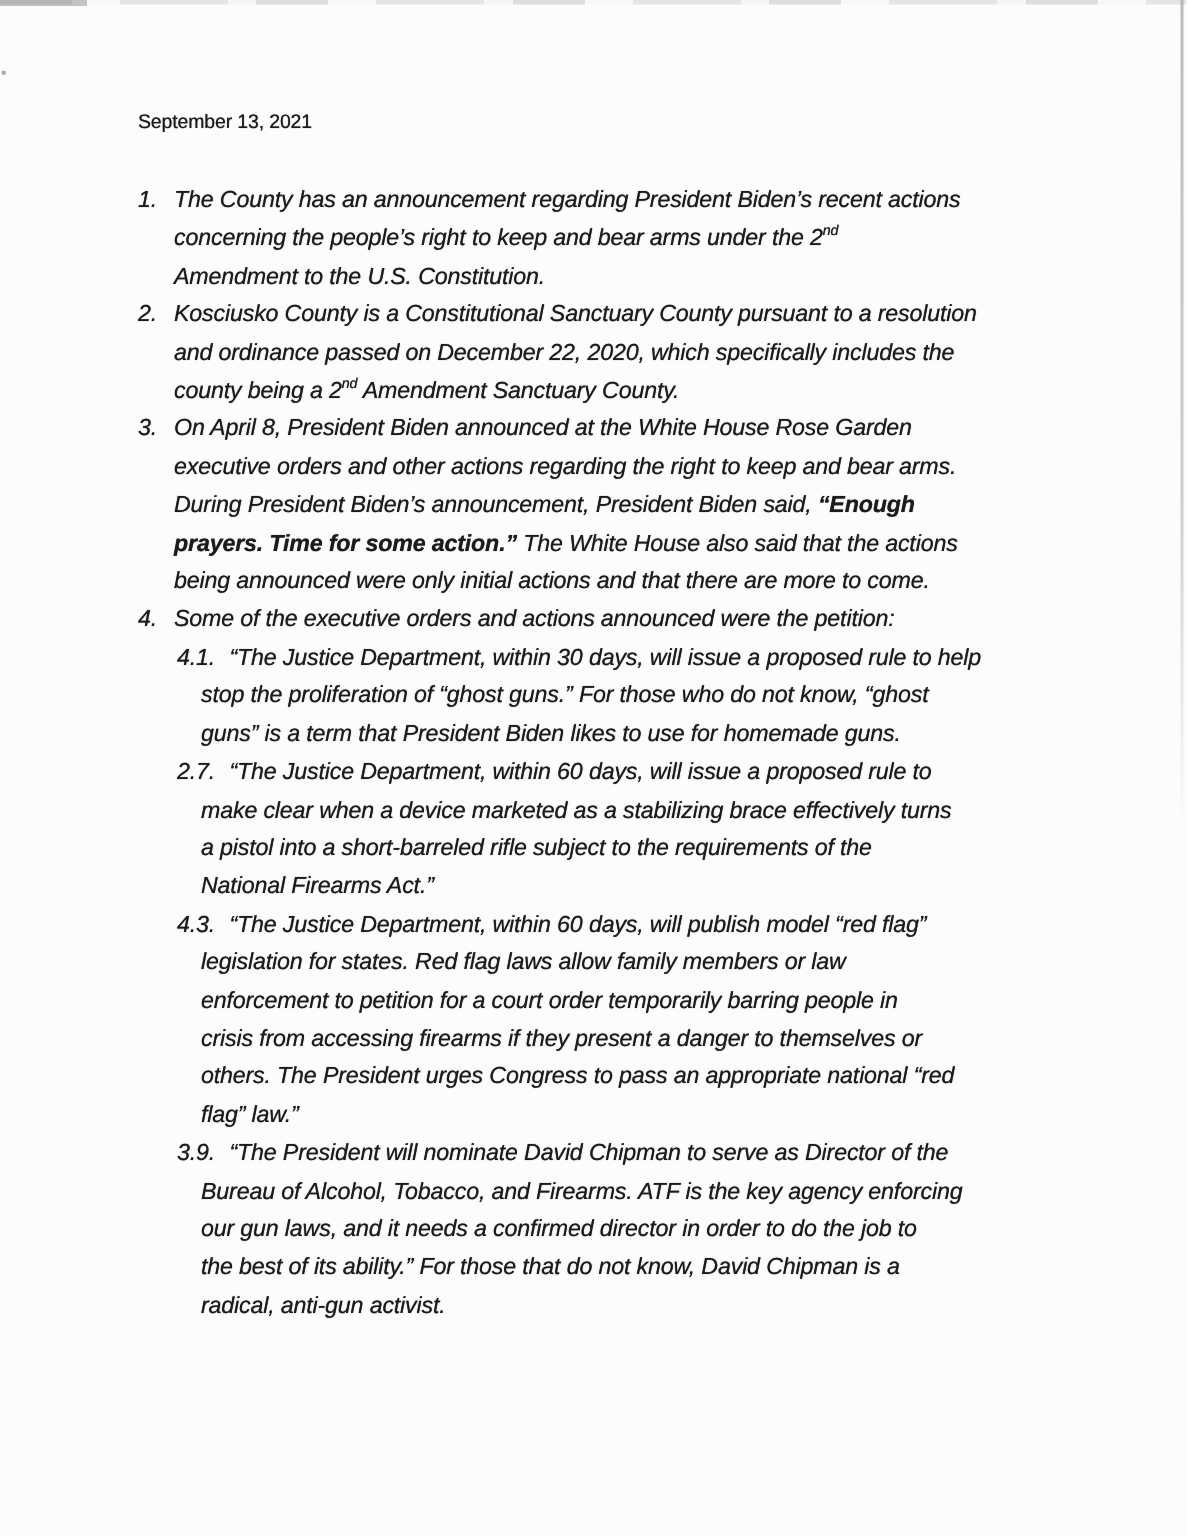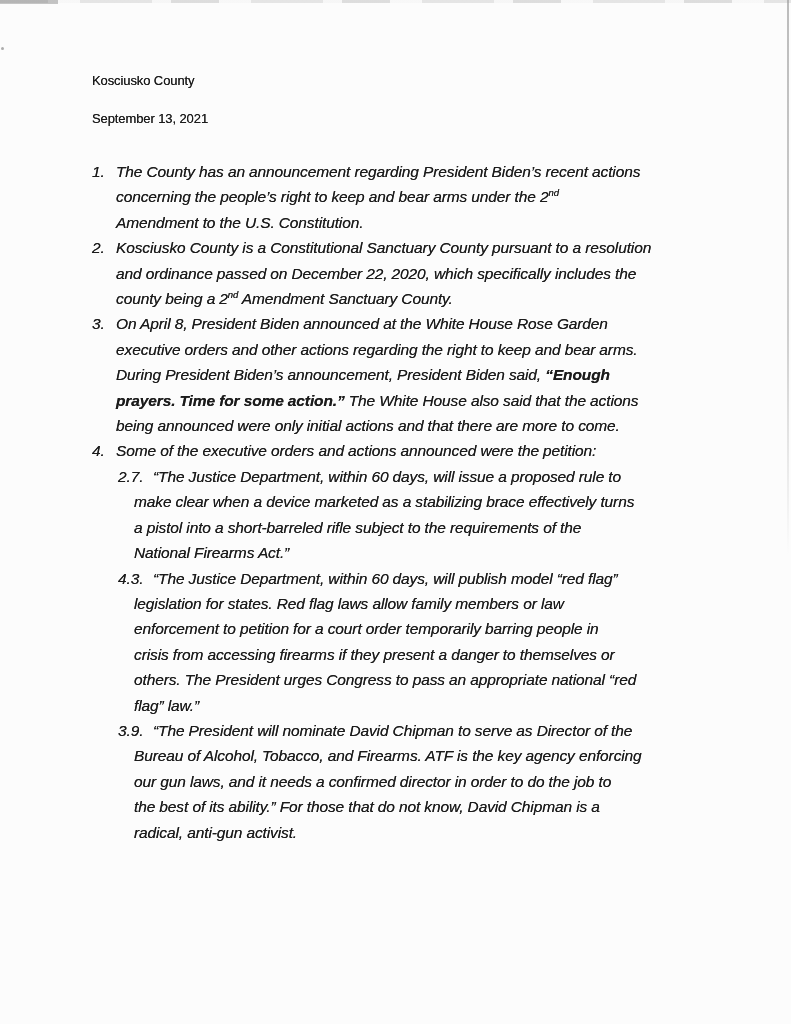--- a/index.html
+++ b/index.html
@@ -73,21 +73,20 @@
 
 <div class="sheet">
   <div class="artifact-top"></div>
   <div class="artifact-top-left"></div>
   <div class="artifact-right-line"></div>
   <div class="artifact-dot"></div>
 
   <div class="page-content">
 
     <header class="doc-header">
-      <div>Kosciusko County</div>
       <div>September 13, 2021</div>
     </header>
 
     <main class="doc-body">
 
       <div class="item"><span class="num">1.</span><span>The County has an announcement regarding President Biden’s recent actions
 concerning the people’s right to keep and bear arms under the 2</span><sup>nd</sup><span>
 Amendment to the U.S. Constitution.</span></div>
 
       <div class="item"><span class="num">2.</span><span>Kosciusko County is a Constitutional Sanctuary County pursuant to a resolution
@@ -95,20 +94,23 @@
 county being a 2</span><sup>nd</sup><span> Amendment Sanctuary County.</span></div>
 
       <div class="item"><span class="num">3.</span><span>On April 8, President Biden announced at the White House Rose Garden
 executive orders and other actions regarding the right to keep and bear arms.
 During President Biden’s announcement, President Biden said, </span><span class="bold">“Enough
 prayers. Time for some action.”</span><span> The White House also said that the actions
 being announced were only initial actions and that there are more to come.</span></div>
 
       <div class="item"><span class="num">4.</span><span>Some of the executive orders and actions announced were the petition:</span></div>
 
+      <div class="subitem"><span class="subnum">4.1.</span><span>“The Justice Department, within 30 days, will issue a proposed rule to help
+stop the proliferation of “ghost guns.” For those who do not know, “ghost
+guns” is a term that President Biden likes to use for homemade guns.</span></div>
 
       <div class="subitem"><span class="subnum">2.7.</span><span>“The Justice Department, within 60 days, will issue a proposed rule to
 make clear when a device marketed as a stabilizing brace effectively turns
 a pistol into a short-barreled rifle subject to the requirements of the
 National Firearms Act.”</span></div>
 
       <div class="subitem"><span class="subnum">4.3.</span><span>“The Justice Department, within 60 days, will publish model “red flag”
 legislation for states. Red flag laws allow family members or law
 enforcement to petition for a court order temporarily barring people in
 crisis from accessing firearms if they present a danger to themselves or

